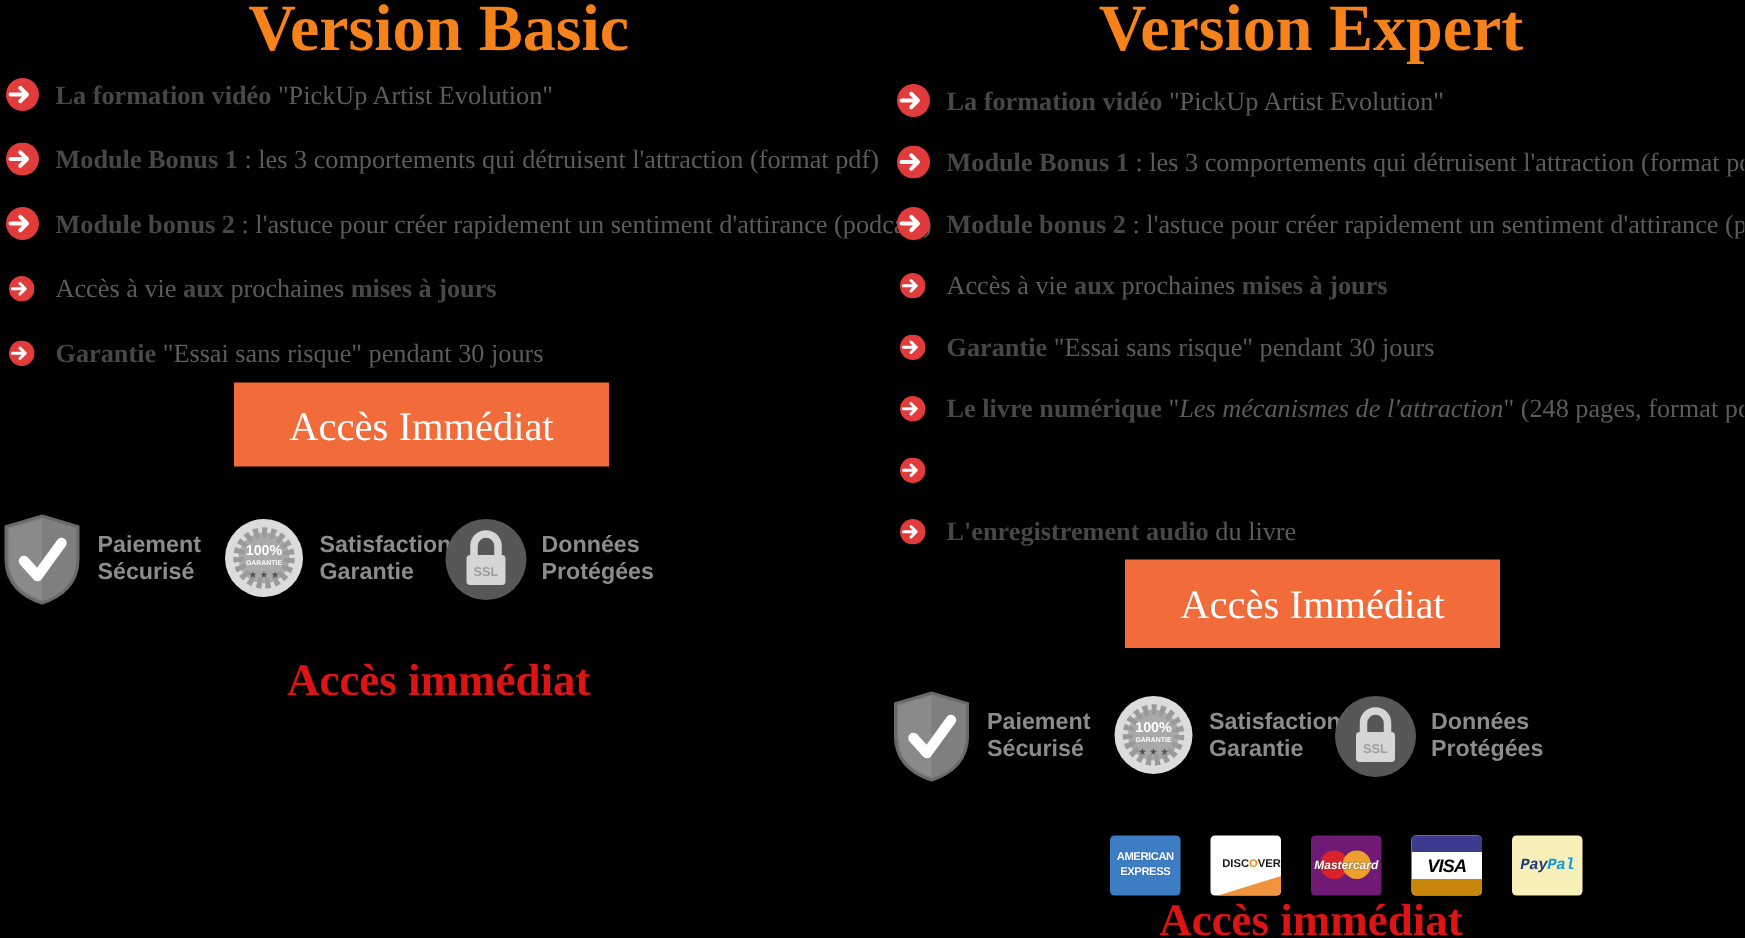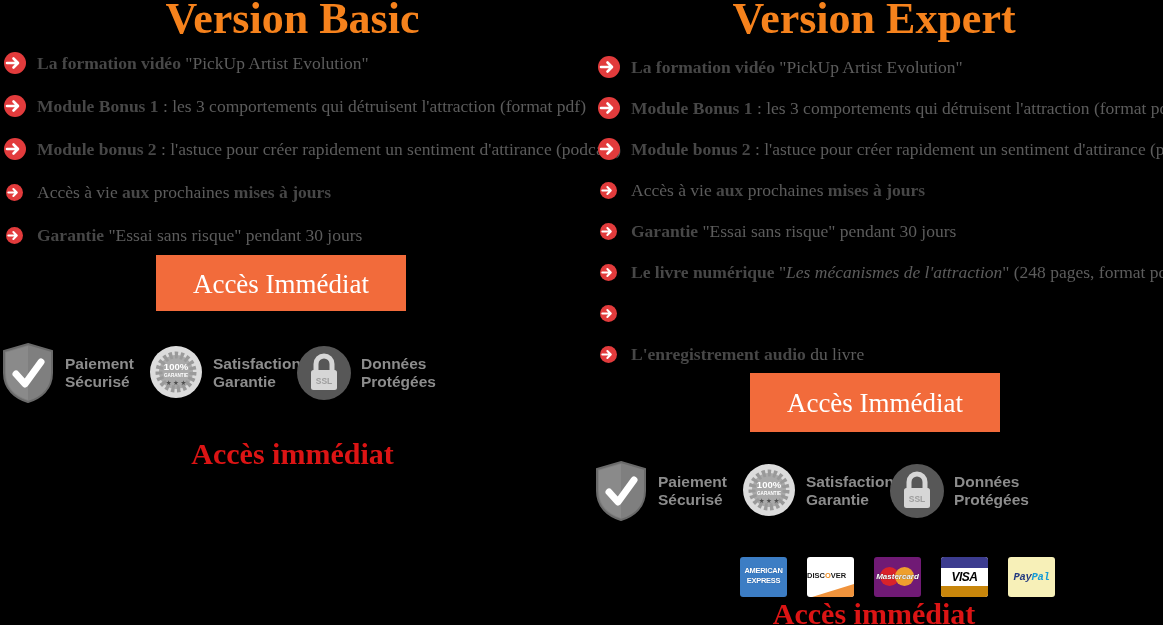--- a/index.html
+++ b/index.html
@@ -50,21 +50,21 @@
   .card {
     width:47px; height:40px; border-radius:3px; position:relative; overflow:hidden;
     font-family:"Liberation Sans", sans-serif; flex:none;
   }
   .card-amex { background:#3C7DC4; color:#fff; text-align:center; }
   .card-amex .l1 { margin-top:9px; font-size:7.5px; font-weight:bold; letter-spacing:-0.3px;
                    text-shadow:0 0 1px #2a5d9a; }
   .card-amex .l2 { font-size:7.5px; font-weight:bold; letter-spacing:-0.3px; margin-top:1px;
                    text-shadow:0 0 1px #2a5d9a; }
   .card-discover { background:#FFFFFF; }
-  .card-discover .txt { position:absolute; top:14px; width:100%; text-align:left;
+  .card-discover .txt { position:absolute; top:14px; width:100%; text-align:right;
                         font-size:7.5px; font-weight:bold; color:#1a1a1a; letter-spacing:0; }
   .card-discover .txt .o { color:#F08C1E; }
   .card-discover .swoosh { position:absolute; bottom:0; right:0; width:0; height:0;
                            border-left:42px solid transparent; border-bottom:13px solid #F0933C; }
   .card-mc { background:#701a75; }
   .card-mc .c1 { position:absolute; left:6px;  top:10px; width:19px; height:19px;
                  border-radius:50%; background:#D9222A; }
   .card-mc .c2 { position:absolute; left:21px; top:10px; width:19px; height:19px;
                  border-radius:50%; background:#EE9F2D; }
   .card-mc .txt { position:absolute; top:15px; width:100%; text-align:center; font-size:8px;

